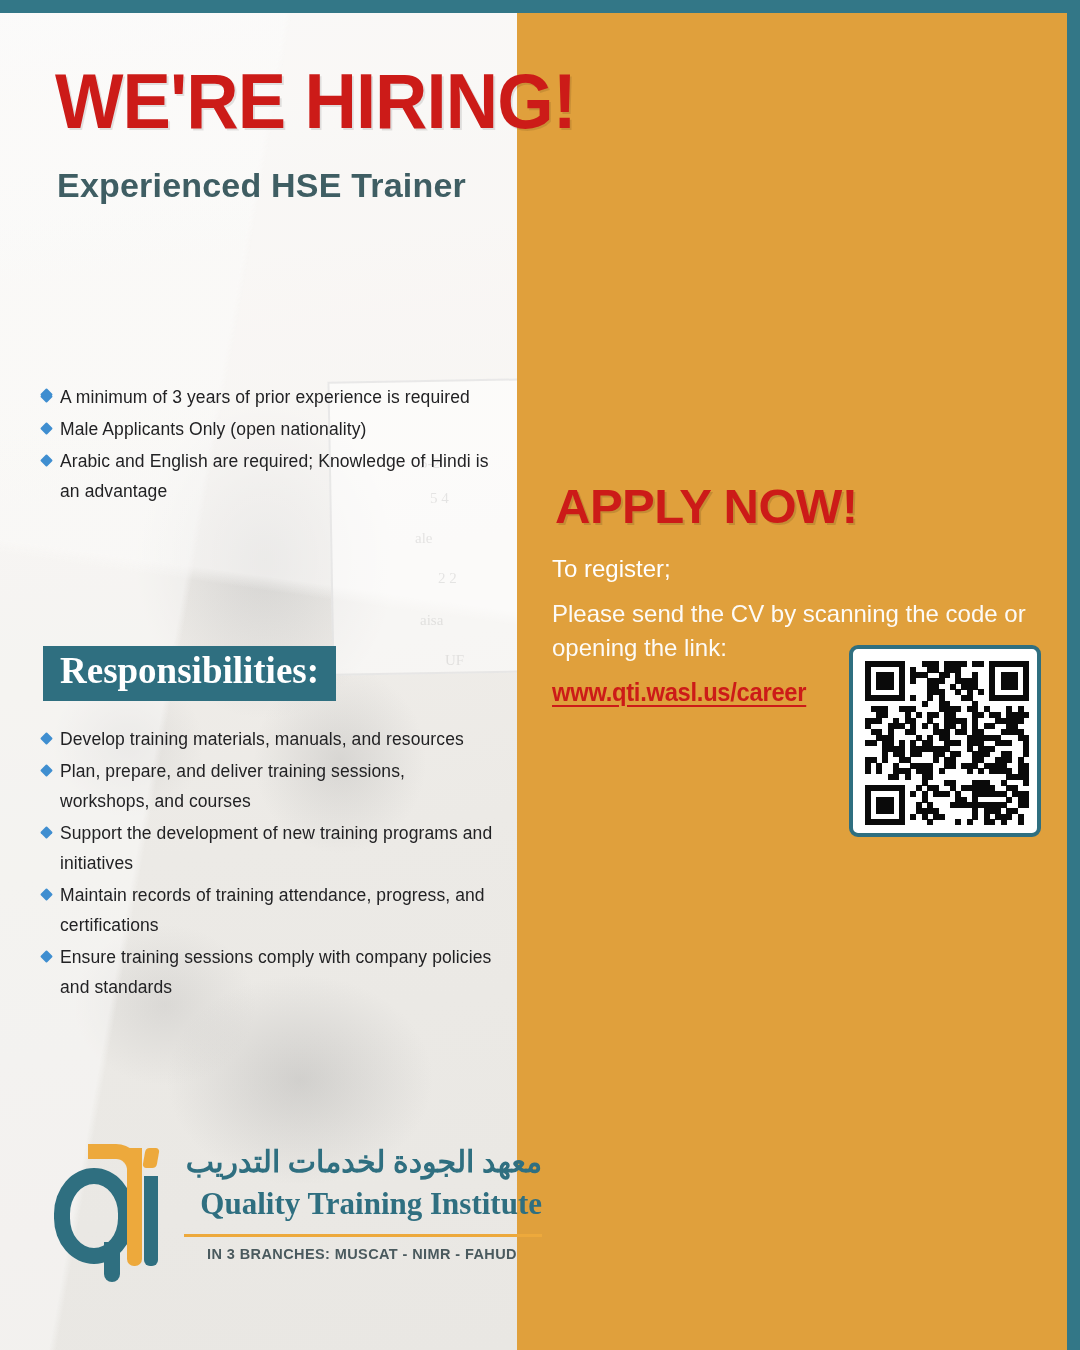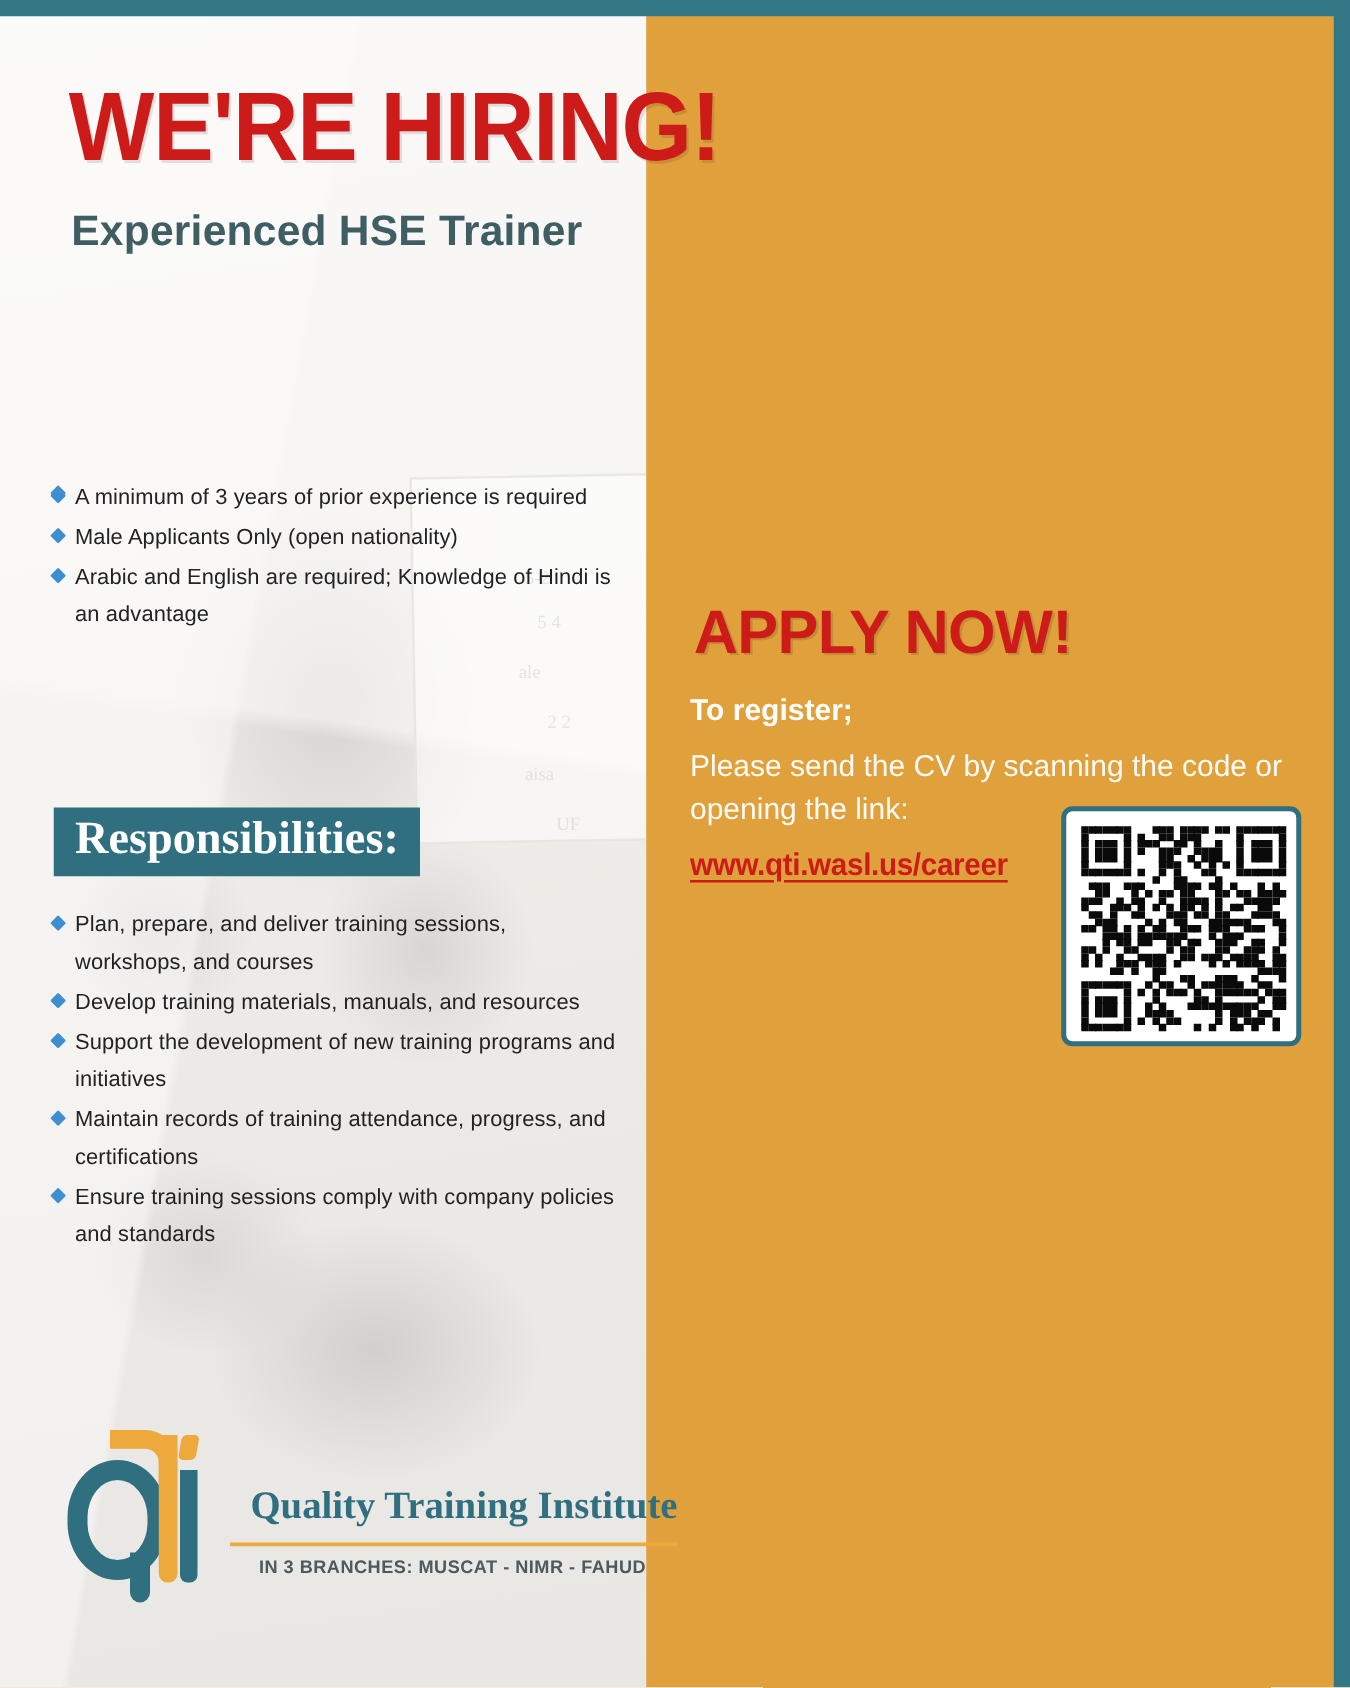--- a/index.html
+++ b/index.html
@@ -115,21 +115,21 @@
 
   
   .apply-now{
     position:absolute;left:555px;top:478px;
     font-size:49px;font-weight:bold;color:#cc1b18;
     letter-spacing:-.5px;
     text-shadow:2px 2px 0 rgba(0,0,0,.12);
   }
   .to-register{
     position:absolute;left:552px;top:555px;
-    font-size:24px;font-weight:bold;color:#ffffff;
+    font-size:24px;font-weight:normal;color:#ffffff;
   }
   .cv-line1{
     position:absolute;left:552px;top:597px;
     font-size:24px;color:#fdfbf7;line-height:34px;width:500px;
   }
   .url{
     position:absolute;left:552px;top:678px;
     font-family:"Liberation Sans Narrow","Liberation Sans",sans-serif;
     font-size:25px;font-weight:bold;color:#cc1b18;
     text-decoration:underline;text-underline-offset:4px;
@@ -225,22 +225,22 @@
 
   <div class="blist" id="list-req">
     <div class="bullet-row"><span class="dia"></span></div>
     <div class="bullet-row"><span class="dia"></span><span>A minimum of 3 years of prior experience is required</span></div>
     <div class="bullet-row"><span class="dia"></span><span>Male Applicants Only (open nationality)</span></div>
     <div class="bullet-row"><span class="dia"></span><span>Arabic and English are required; Knowledge of Hindi is an advantage</span></div>
   </div>
 
   <div class="sec-head" id="sec-resp">Responsibilities:</div>
   <div class="blist" id="list-resp">
+    <div class="bullet-row"><span class="dia"></span><span>Develop training materials, manuals, and resources</span></div>
     <div class="bullet-row"><span class="dia"></span><span>Plan, prepare, and deliver training sessions, workshops, and courses</span></div>
-    <div class="bullet-row"><span class="dia"></span><span>Develop training materials, manuals, and resources</span></div>
     <div class="bullet-row"><span class="dia"></span><span>Support the development of new training programs and initiatives</span></div>
     <div class="bullet-row"><span class="dia"></span><span>Maintain records of training attendance, progress, and certifications</span></div>
     <div class="bullet-row"><span class="dia"></span><span>Ensure training sessions comply with company policies and standards</span></div>
   </div>
 
   <div class="apply-now">APPLY NOW!</div>
   <div class="to-register">To register;</div>
   <div class="cv-line1">Please send the CV by scanning the code or opening the link:</div>
   <a class="url" href="#">www.qti.wasl.us/career</a>
 
@@ -685,20 +685,21 @@
 
   <div class="logo-block">
     <div class="logo-mark">
       <div class="lm-q-ring"></div>
       <div class="lm-q-tail"></div>
       <div class="lm-hook"></div>
       <div class="lm-stem"></div>
       <div class="lm-i"></div>
       <div class="lm-i-dot"></div>
     </div>
+    <div class="logo-ar">معهد الجودة لخدمات التدريب</div>
     <div class="logo-en">Quality Training Institute</div>
     <div class="logo-rule"></div>
     <div class="logo-branches">IN 3 BRANCHES: MUSCAT  -  NIMR  - FAHUD</div>
   </div>
 
   <div class="edge-teal-top"></div>
   <div class="edge-teal-right"></div>
 
 </div>
 

